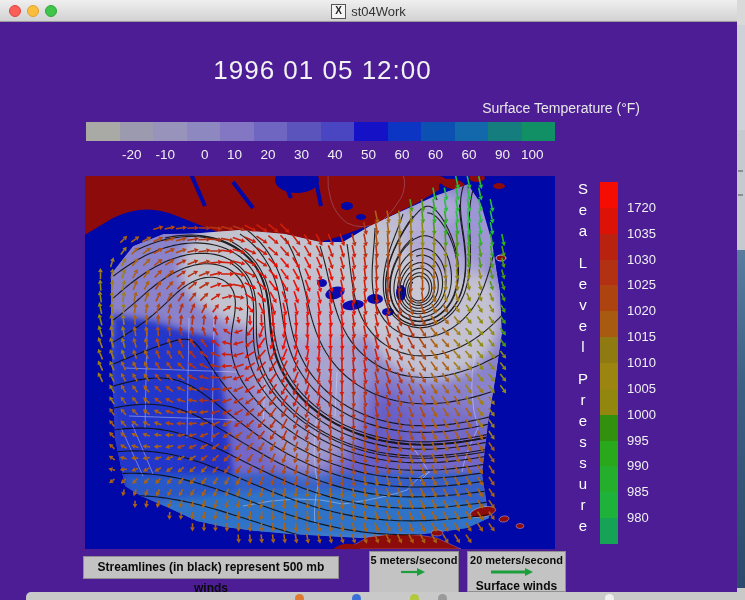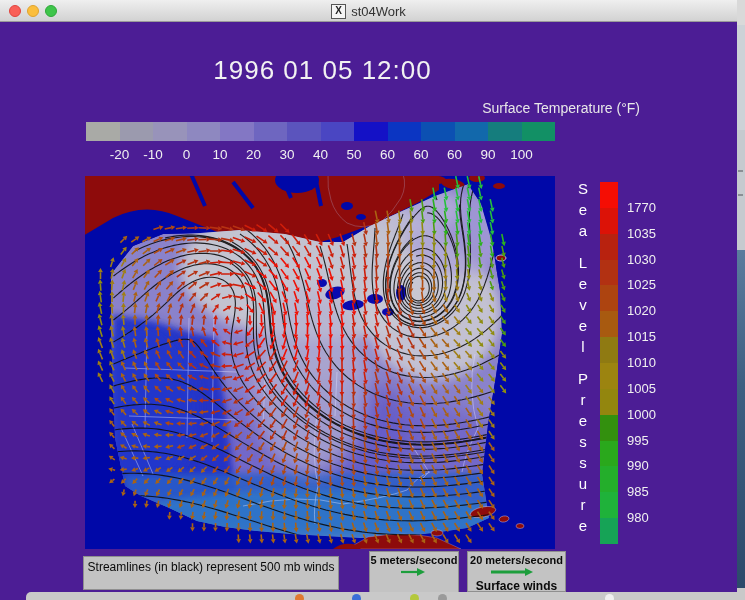--- a/index.html
+++ b/index.html
@@ -15,31 +15,31 @@
     align-items:center;justify-content:center;gap:5px;}
   .xicon{width:13px;height:13px;background:#f4f4f4;border:1px solid #555;color:#222;
     font-size:10px;font-weight:bold;display:flex;align-items:center;justify-content:center;line-height:1;}
   .wtitle{font-size:13px;color:#333;}
   .content{position:absolute;left:0;top:22px;width:737px;height:578px;background:#4c1d95;}
   .main-title{position:absolute;left:0;top:33px;width:645px;text-align:center;color:#f2f2f2;
     font-size:26px;letter-spacing:1px;}
   .temp-title{position:absolute;left:0;top:78px;width:640px;text-align:right;color:#e8e8e8;font-size:14px;}
   #tempbar{position:absolute;left:86px;top:100px;width:469px;height:19px;display:flex;}
   #tempbar div{height:19px;}
-  .ttick{position:absolute;top:125px;width:44px;text-align:center;color:#f0f0f0;font-size:13.5px;}
+  .ttick{position:absolute;top:125px;width:44px;text-align:right;color:#f0f0f0;font-size:13.5px;}
   #mapwrap{position:absolute;left:85px;top:154px;width:470px;height:373px;}
   #slp-letters{position:absolute;left:570px;top:156px;width:26px;text-align:center;color:#fff;}
   #slp-letters .lt{font-size:15px;line-height:21px;height:21px;}
   #slp-letters .gap{height:11px;}
   #slpbar{position:absolute;left:600px;top:160px;width:18px;height:362px;display:flex;flex-direction:column;}
   #slpbar div{width:18px;flex:1;}
   .ptick{position:absolute;left:627px;width:42px;height:16px;color:#f0f0f0;font-size:13px;}
   .lbox{position:absolute;background:#c3c3c3;border:1px solid #8f8f8f;box-sizing:border-box;
     color:#0a0a0a;text-align:center;}
-  #lbox1{left:83px;top:534px;width:256px;height:34px;font-size:12px;font-weight:normal;line-height:21px;}
+  #lbox1{left:83px;top:534px;width:256px;height:23px;font-size:12px;font-weight:bold;line-height:21px;}
   #lbox2{left:369px;top:529px;width:90px;height:46px;font-size:11px;font-weight:bold;padding-top:2px;}
   #lbox3{left:467px;top:529px;width:99px;height:41px;font-size:11px;font-weight:bold;padding-top:2px;}
   .swlabel{font-size:12px;font-weight:bold;margin-top:-1px;}
   #dock{position:absolute;left:26px;top:570px;width:719px;height:8px;background:#c9c9c9;
     border-radius:5px 5px 0 0;overflow:hidden;}
   .dockdot{position:absolute;top:2px;width:9px;height:9px;border-radius:50%;}
   .sliver{position:absolute;left:737px;top:0;width:8px;height:600px;}
   .sl-a{position:absolute;left:0;top:0;width:8px;height:25px;background:#d9d9d9;}
   .sl-b{position:absolute;left:0;top:25px;width:8px;height:105px;background:#ccd2d7;}
   .sl-c{position:absolute;left:0;top:130px;width:8px;height:120px;background:#c5cacf;}
@@ -260,21 +260,21 @@
         <div style="background: rgb(143, 122, 18);"></div>
         <div style="background: rgb(156, 132, 16);"></div>
         <div style="background: rgb(147, 134, 14);"></div>
         <div style="background: rgb(51, 144, 14);"></div>
         <div style="background: rgb(42, 168, 28);"></div>
         <div style="background: rgb(36, 174, 43);"></div>
         <div style="background: rgb(31, 178, 58);"></div>
         <div style="background: rgb(22, 163, 86);"></div>
       </div>
     <div id="slpticks">
-        <div class="ptick" style="top: 177.857px;">1770</div>
+        <div class="ptick" style="top: 177.857px;">1720</div>
         <div class="ptick" style="top: 203.714px;">1035</div>
         <div class="ptick" style="top: 229.571px;">1030</div>
         <div class="ptick" style="top: 255.428px;">1025</div>
         <div class="ptick" style="top: 281.285px;">1020</div>
         <div class="ptick" style="top: 307.142px;">1015</div>
         <div class="ptick" style="top: 332.999px;">1010</div>
         <div class="ptick" style="top: 358.856px;">1005</div>
         <div class="ptick" style="top: 384.713px;">1000</div>
         <div class="ptick" style="top: 410.57px;">995</div>
         <div class="ptick" style="top: 436.427px;">990</div>

